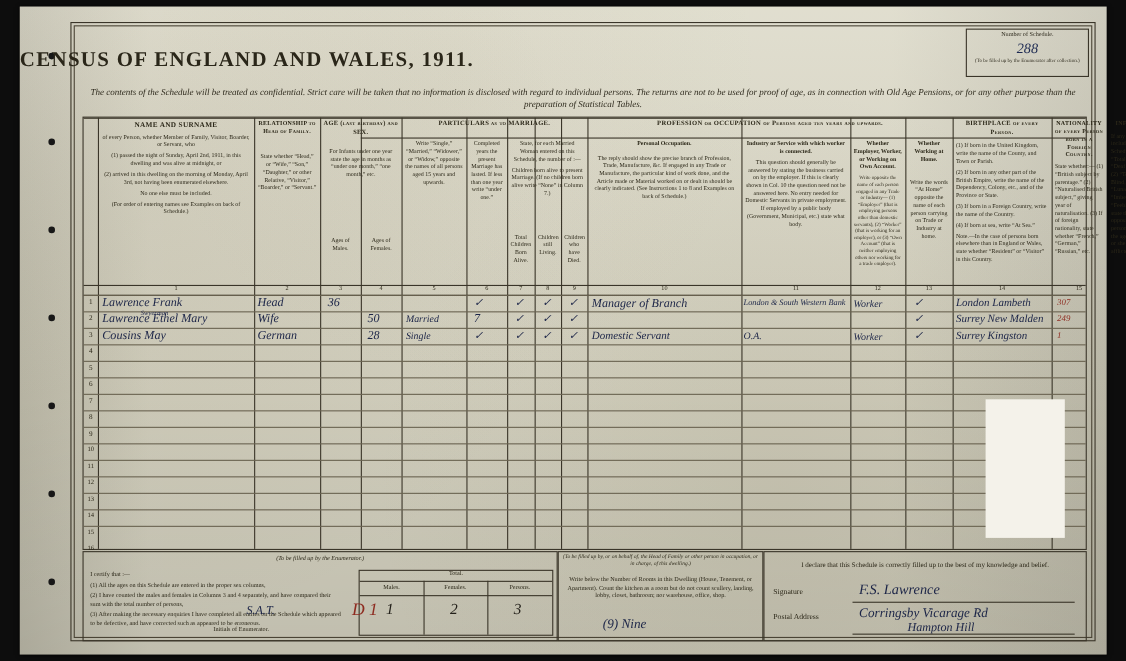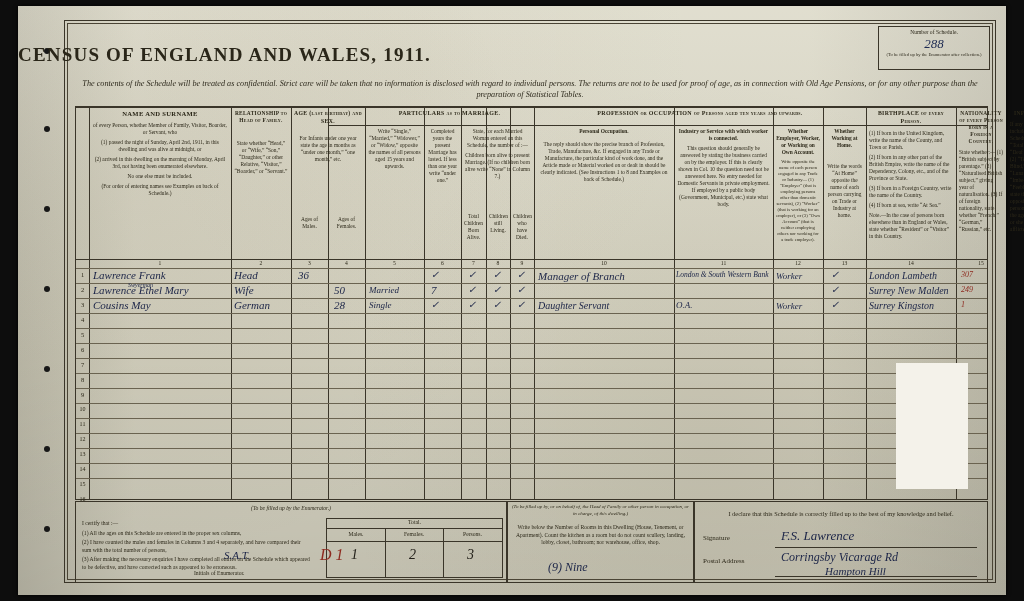--- a/index.html
+++ b/index.html
@@ -248,21 +248,21 @@
       <div class="ink" style="left:258px;top:177px" data-bind="rows.1.age_f">50</div>
       <div class="ink" style="left:293px;top:178px;font-size:9px" data-bind="rows.1.marriage">Married</div>
       <div class="ink" style="left:355px;top:177px" data-bind="rows.1.years">7</div>
       <div class="ink" style="left:793px;top:178px;font-size:10px" data-bind="rows.1.birthplace">Surrey New Malden</div>
       <div class="ink red" style="left:885px;top:178px;font-size:8px">249</div>
 
       <div class="ink" style="left:17px;top:192px" data-bind="rows.2.name">Cousins May</div>
       <div class="ink" style="left:158px;top:192px" data-bind="rows.2.relationship">German</div>
       <div class="ink" style="left:258px;top:192px" data-bind="rows.2.age_f">28</div>
       <div class="ink" style="left:293px;top:193px;font-size:9px" data-bind="rows.2.marriage">Single</div>
-      <div class="ink" style="left:462px;top:193px;font-size:10px" data-bind="rows.2.occupation">Daughter Servant</div>
+      <div class="ink" style="left:462px;top:193px;font-size:10px" data-bind="rows.2.occupation">Domestic Servant</div>
       <div class="ink" style="left:600px;top:193px;font-size:9px" data-bind="rows.2.industry">O.A.</div>
       <div class="ink" style="left:700px;top:194px;font-size:9px" data-bind="rows.2.employer">Worker</div>
       <div class="ink" style="left:793px;top:193px;font-size:10px" data-bind="rows.2.birthplace">Surrey Kingston</div>
       <div class="ink red" style="left:885px;top:193px;font-size:8px">1</div>
 
       <div class="ink tick" style="left:355px;top:162px">✓</div>
       <div class="ink tick" style="left:392px;top:162px">✓</div>
       <div class="ink tick" style="left:417px;top:162px">✓</div>
       <div class="ink tick" style="left:441px;top:162px">✓</div>
       <div class="ink tick" style="left:392px;top:177px">✓</div>

